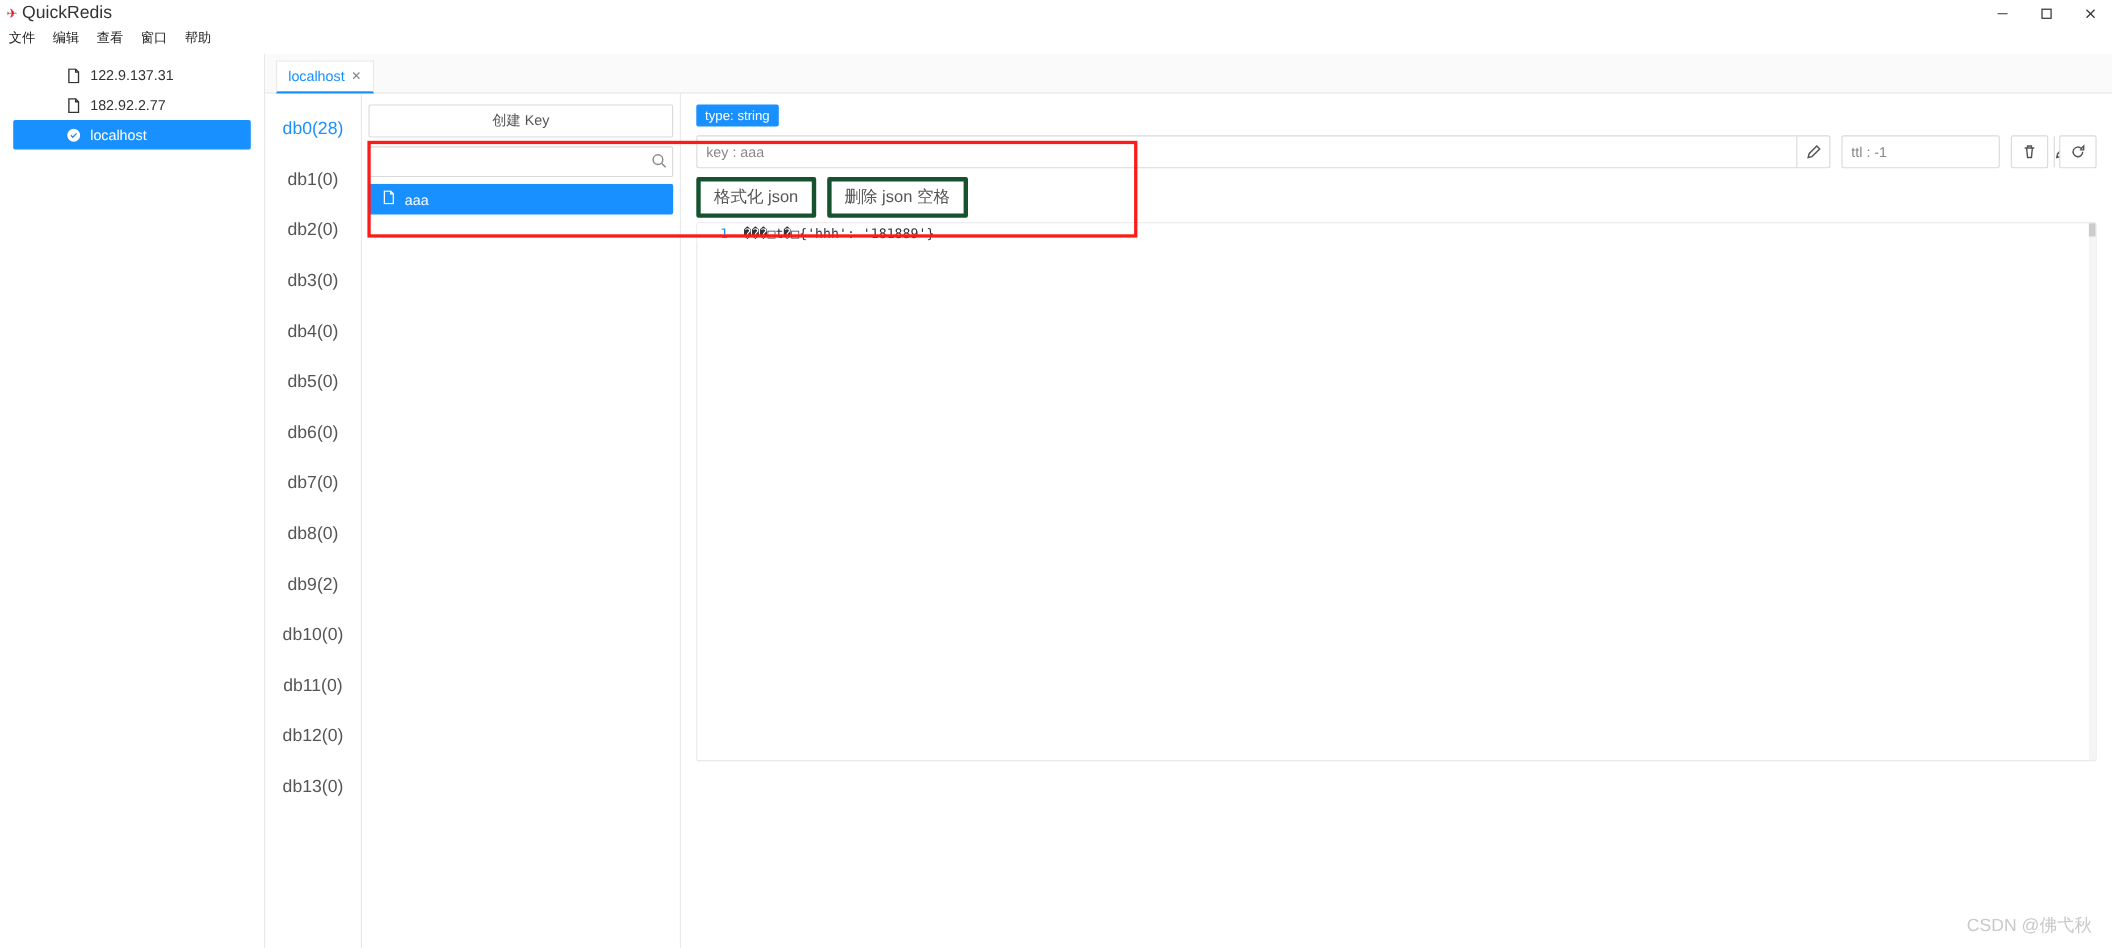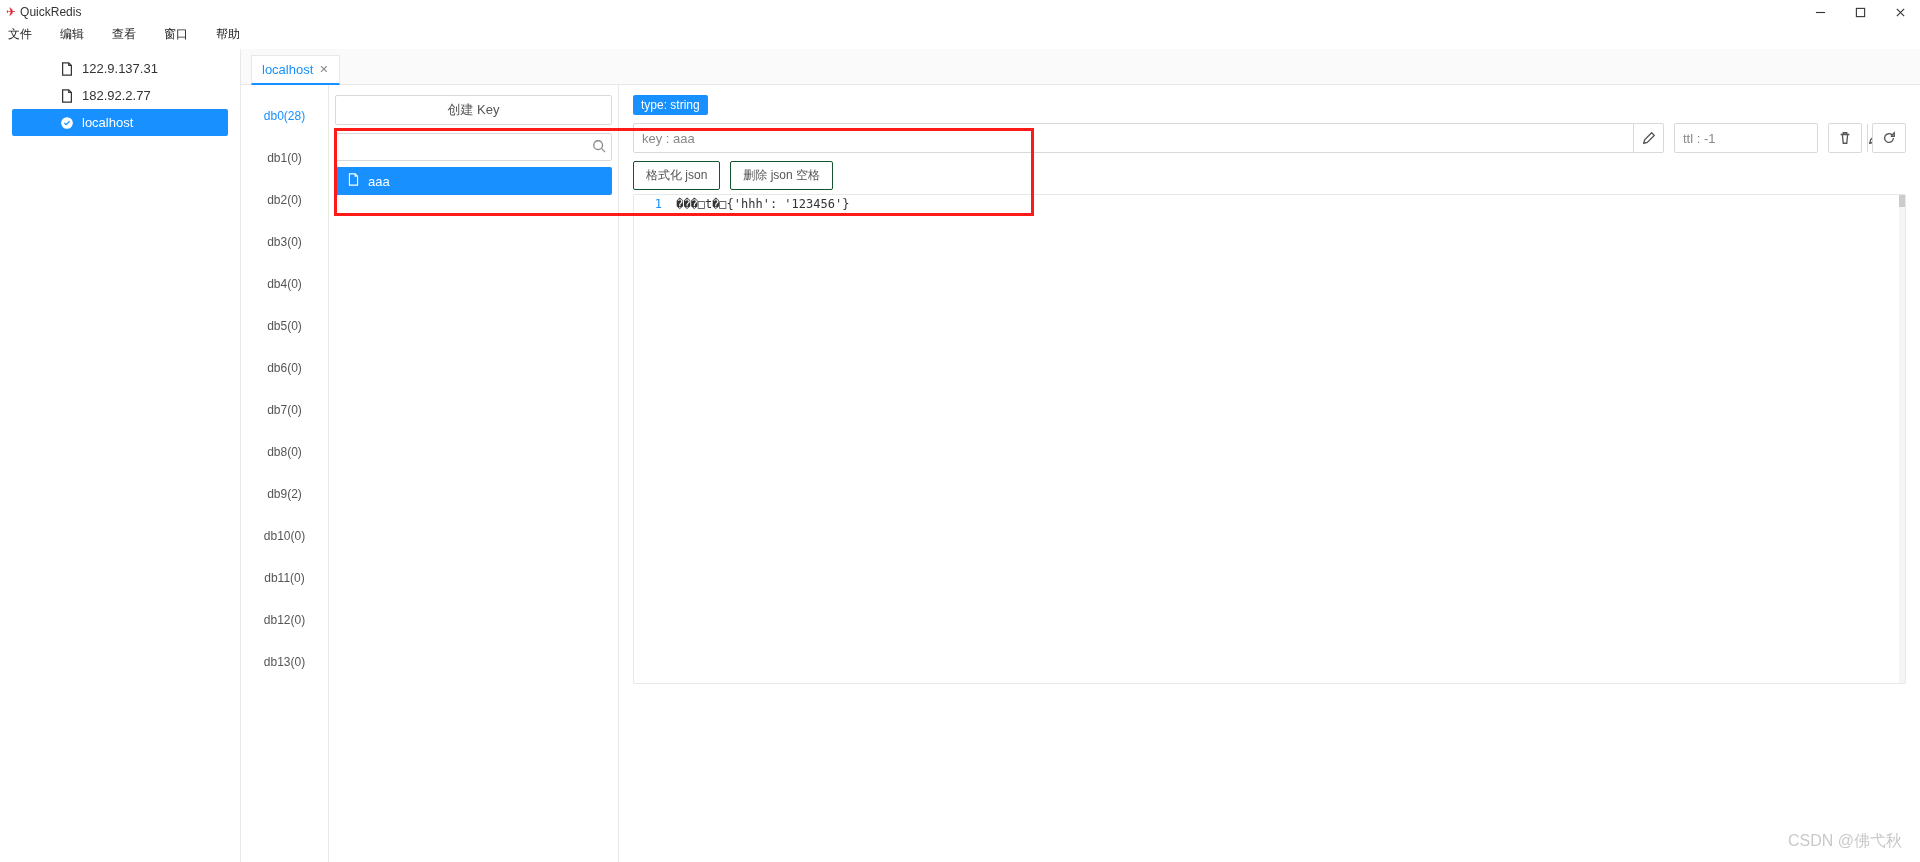--- a/index.html
+++ b/index.html
@@ -2,27 +2,27 @@
 <html><head>
 <meta charset="utf-8">
 <style>
   * { box-sizing: border-box; margin: 0; padding: 0; }
   body { font-family: "Microsoft YaHei", "PingFang SC", Arial, sans-serif; font-size: 13px; color: #333; background: #fff; overflow: hidden; }
 
   
   .title-bar { display: flex; align-items: center; justify-content: space-between; height: 24px; padding: 0 6px; }
   .title-left { display: flex; align-items: center; gap: 4px; }
   .logo-icon { color: #d8232a; font-size: 12px; }
-  .app-title { font-size: 12px; }
+  .app-title { font-size: 16px; }
   .win-controls { display: flex; gap: 12px; align-items: center; }
   .win-btn { width: 28px; height: 20px; display: flex; align-items: center; justify-content: center; cursor: pointer; }
   .win-btn svg { width: 11px; height: 11px; stroke: #333; stroke-width: 1.2; fill: none; }
 
   
-  .menu-bar { display: flex; gap: 28px; padding: 2px 8px 6px; font-size: 12px; color: #222; }
+  .menu-bar { display: flex; gap: 16px; padding: 2px 8px 6px; font-size: 12px; color: #222; }
   .menu-item { cursor: pointer; }
 
   
   .main { display: flex; height: calc(100vh - 48px); }
 
   
   .conn-sidebar { width: 240px; border-right: 0; padding-top: 6px; }
   .conn-item { display: flex; align-items: center; gap: 8px; padding: 6px 10px 6px 48px; margin: 0 12px; font-size: 13px; color: #333; border-radius: 2px; cursor: pointer; }
   .conn-item.active { background: #1890ff; color: #fff; }
   .conn-item .ficon { width: 14px; height: 14px; }
@@ -33,21 +33,21 @@
   .workspace { flex: 1; display: flex; flex-direction: column; border-left: 1px solid #e8e8e8; }
 
   
   .tabs-row { display: flex; align-items: flex-end; height: 36px; border-bottom: 1px solid #e8e8e8; background: #fafafa; padding-left: 10px; }
   .conn-tab { display: flex; align-items: center; gap: 6px; background: #fff; border: 1px solid #e8e8e8; border-bottom: 2px solid #1890ff; padding: 6px 10px; color: #1890ff; font-size: 13px; position: relative; top: 1px; }
   .conn-tab .close { color: #888; cursor: pointer; font-size: 11px; }
 
   
   .db-region { flex: 1; display: flex; }
   .db-list { width: 88px; border-right: 1px solid #e8e8e8; display: flex; flex-direction: column; align-items: center; padding-top: 10px; overflow-y: auto; }
-  .db-item { width: 100%; text-align: center; padding: 14px 2px; font-size: 12px; color: #555; cursor: pointer; }
+  .db-item { width: 100%; text-align: center; padding: 14px 2px; font-size: 16px; color: #555; cursor: pointer; }
   .db-item.active { color: #1890ff; }
 
   
   .key-col { width: 290px; border-right: 1px solid #e8e8e8; padding: 10px 0 0 0; display: flex; flex-direction: column; }
   .create-key-btn { margin: 0 6px 8px; height: 30px; border: 1px solid #d9d9d9; border-radius: 2px; background: #fff; color: #555; font-size: 13px; cursor: pointer; }
   .search-wrap { position: relative; margin: 0 6px 6px; }
   .search-input { width: 100%; height: 28px; padding: 4px 26px 4px 8px; border: 1px solid #d9d9d9; border-radius: 2px; font-size: 13px; }
   .search-icon { position: absolute; right: 6px; top: 6px; color: #888; }
   .key-list { flex: 1; overflow-y: auto; }
   .key-item { display: flex; align-items: center; gap: 8px; padding: 6px 12px; margin: 0 6px; border-radius: 2px; cursor: pointer; font-size: 13px; }
@@ -59,21 +59,21 @@
   .type-tag { display: inline-block; background: #1890ff; color: #fff; font-size: 12px; padding: 3px 8px; border-radius: 2px; margin-bottom: 8px; width: fit-content;}
   .row { display: flex; gap: 10px; margin-bottom: 8px; }
   .input-box { display: flex; flex: 1; border: 1px solid #d9d9d9; border-radius: 2px; height: 30px; align-items: center; }
   .input-box input { flex: 1; border: none; outline: none; padding: 4px 8px; font-size: 13px; background: transparent; color: #888; }
   .input-icon-btn { width: 30px; height: 100%; border-left: 1px solid #d9d9d9; display: flex; align-items: center; justify-content: center; cursor: pointer; color: #555; }
   .sq-btn { width: 34px; height: 30px; border: 1px solid #d9d9d9; border-radius: 2px; display: flex; align-items: center; justify-content: center; cursor: pointer; color: #555; background:#fff;}
   .sq-btn svg, .input-icon-btn svg { width: 14px; height: 14px; stroke: currentColor; fill: none; stroke-width: 1.5; }
   .ttl-box { width: 144px; flex: none; }
 
   .json-actions { display: flex; gap: 10px; margin-bottom: 4px; }
-  .outline-btn { border: 1px solid #14532d; background: #fff; color: #555; font-size: 12px; padding: 5px 12px; border-radius: 2px; cursor: pointer; }
+  .outline-btn { border: 4px solid #14532d; background: #fff; color: #555; font-size: 15px; padding: 5px 12px; border-radius: 2px; cursor: pointer; }
 
   .editor { border: 1px solid #e8e8e8; border-radius: 2px; height: 490px; position: relative; font-family: Consolas, Menlo, monospace; font-size: 12px; }
   .editor-line { display: flex; }
   .gutter { width: 36px; text-align: right; padding: 2px 8px 2px 0; color: #1890ff; background: #fff; user-select: none; }
   .code { padding: 2px 6px; white-space: pre; color: #333; flex: 1; }
   .mini-scroll { position: absolute; right: 0; top: 0; width: 6px; height: 100%; background: #f5f5f5; }
   .mini-scroll .thumb { width: 100%; height: 12px; background: #ccc; }
 
   .save-wrap { margin-top: 10px; }
   .save-btn { border: 1px solid #d9d9d9; background: #fff; color: #555; font-size: 13px; padding: 5px 14px; border-radius: 2px; cursor: pointer; }
@@ -227,21 +227,21 @@
         </div>
 
         <div class="json-actions">
           <button class="outline-btn">格式化 json</button>
           <button class="outline-btn">删除 json 空格</button>
         </div>
 
         <div class="editor">
           <div class="editor-line">
             <div class="gutter">1</div>
-            <div class="code">���□t�□{'hhh': '123456'}</div>
+            <div class="code">���□t�□{'hhh': '181889'}</div>
           </div>
           <div class="mini-scroll">
               <div class="thumb"></div>
             </div>
         </div>
 
       </div>
 
     </div>
   </div>

